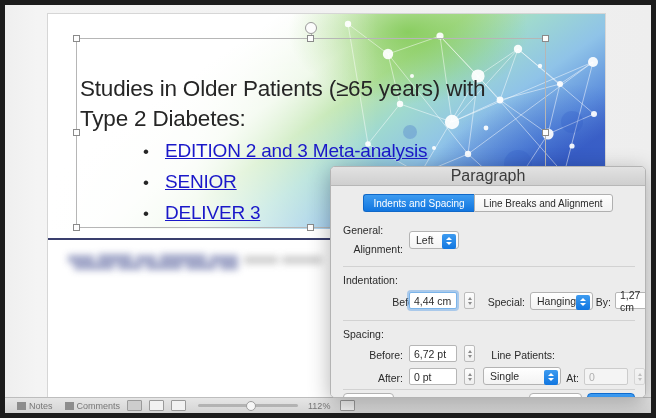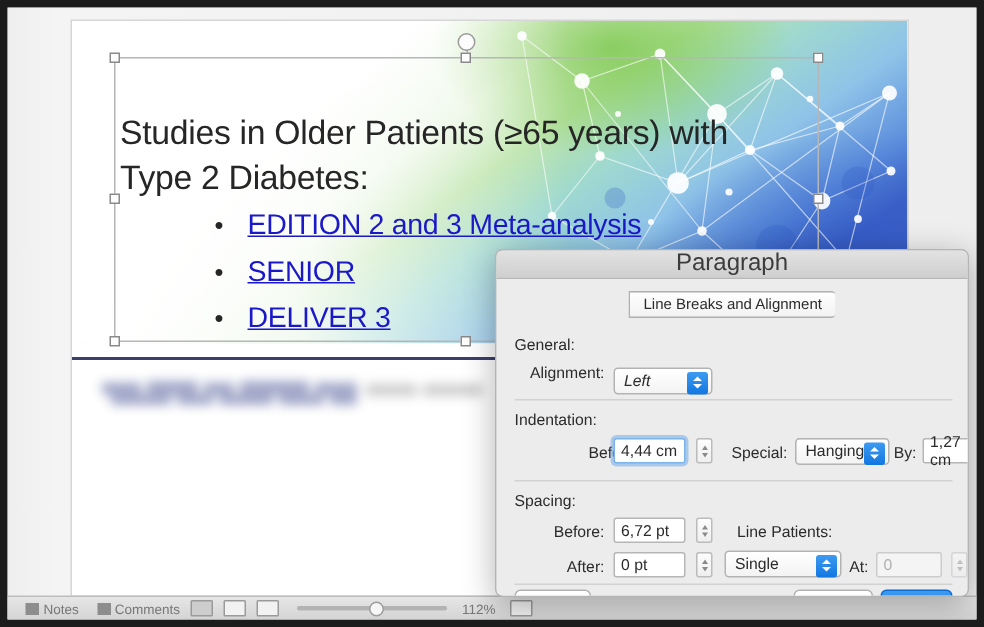--- a/index.html
+++ b/index.html
@@ -538,26 +538,27 @@
 
   <div id="dialog">
 
     <div id="dlg-titlebar">
       <span id="dlg-title">Paragraph</span>
     </div>
 
     <div id="dlg-body">
 
       <div id="tabbar">
+        <div class="seg active">Indents and Spacing</div>
         <div class="seg">Line Breaks and Alignment</div>
       </div>
 
       <div class="section-label" style="left:12px; top:38px;">General:</div>
       <div class="field-label" style="left:12px; top:57px; width:60px;">Alignment:</div>
-      <div class="popup" style="left:78px; top:59px; width:66px;font-style:italic;">
+      <div class="popup" style="left:78px; top:45px; width:50px;">
         <span>Left</span>
         <span class="popup-arrows">
           <span class="pa-up"></span>
               <span class="pa-dn"></span>
         </span>
       </div>
 
       <div class="hr" style="top:80px;"></div>
 
       <div class="section-label" style="left:12px; top:88px;">Indentation:</div>

